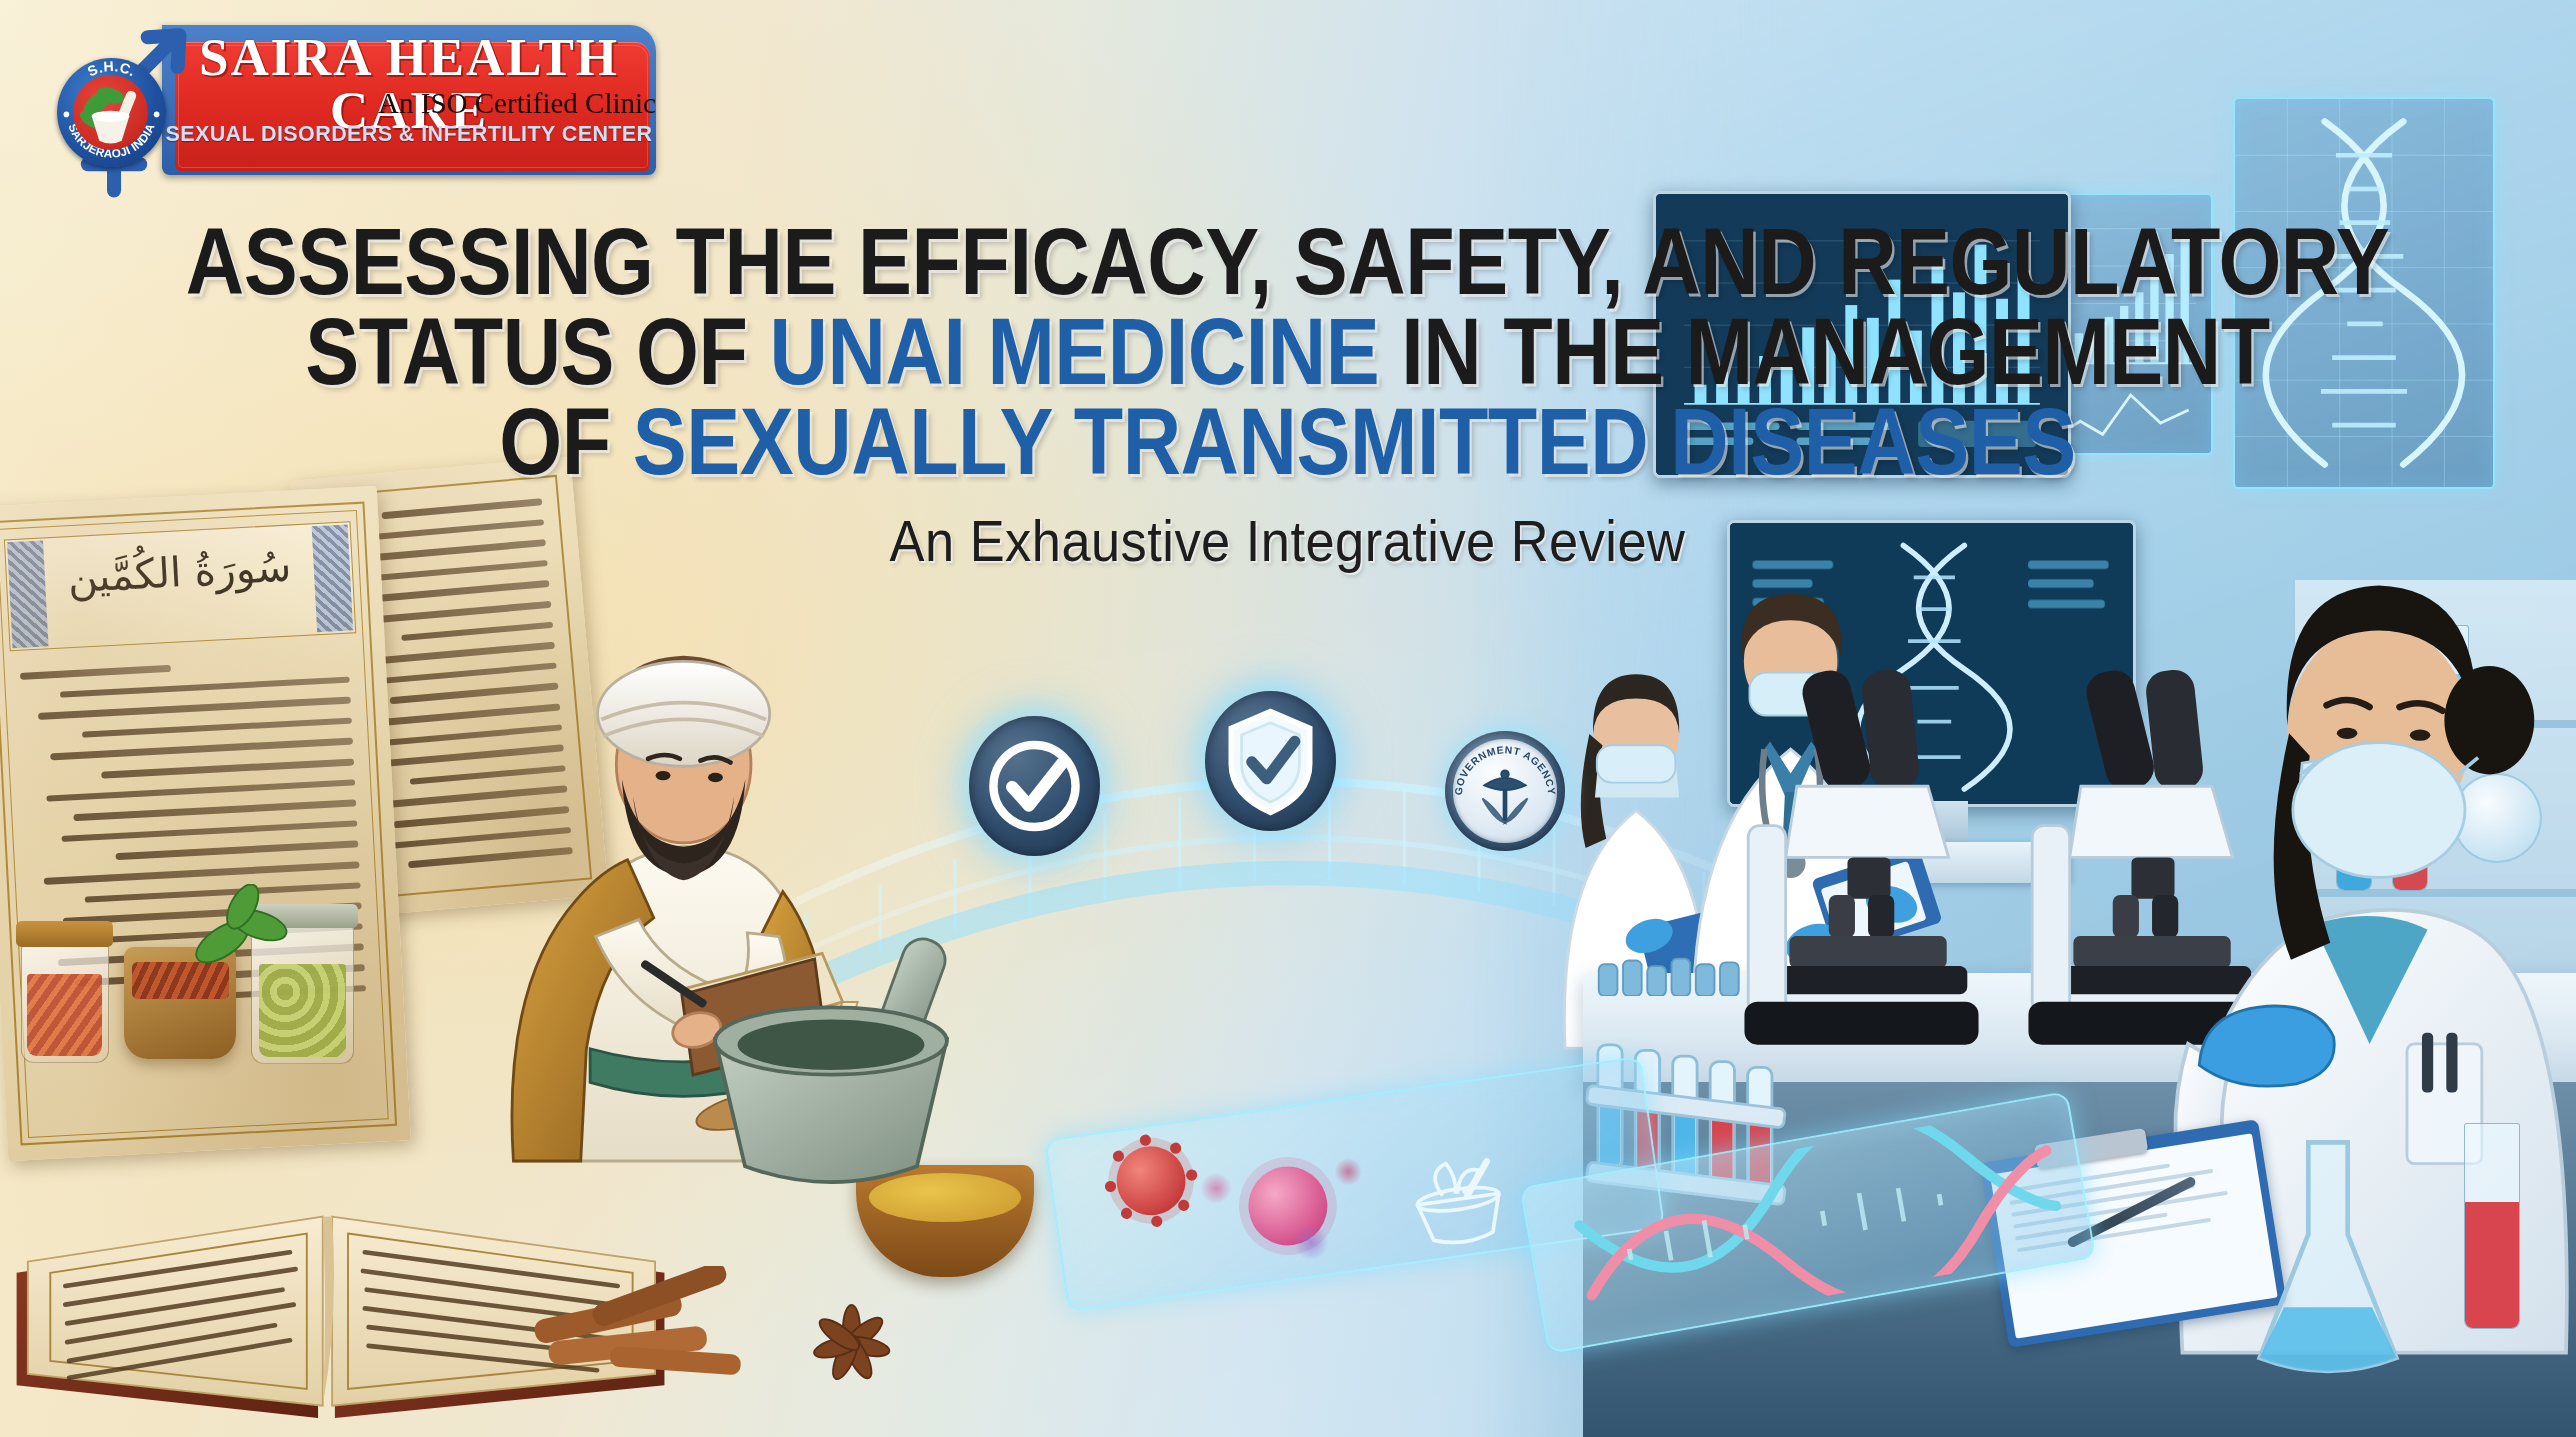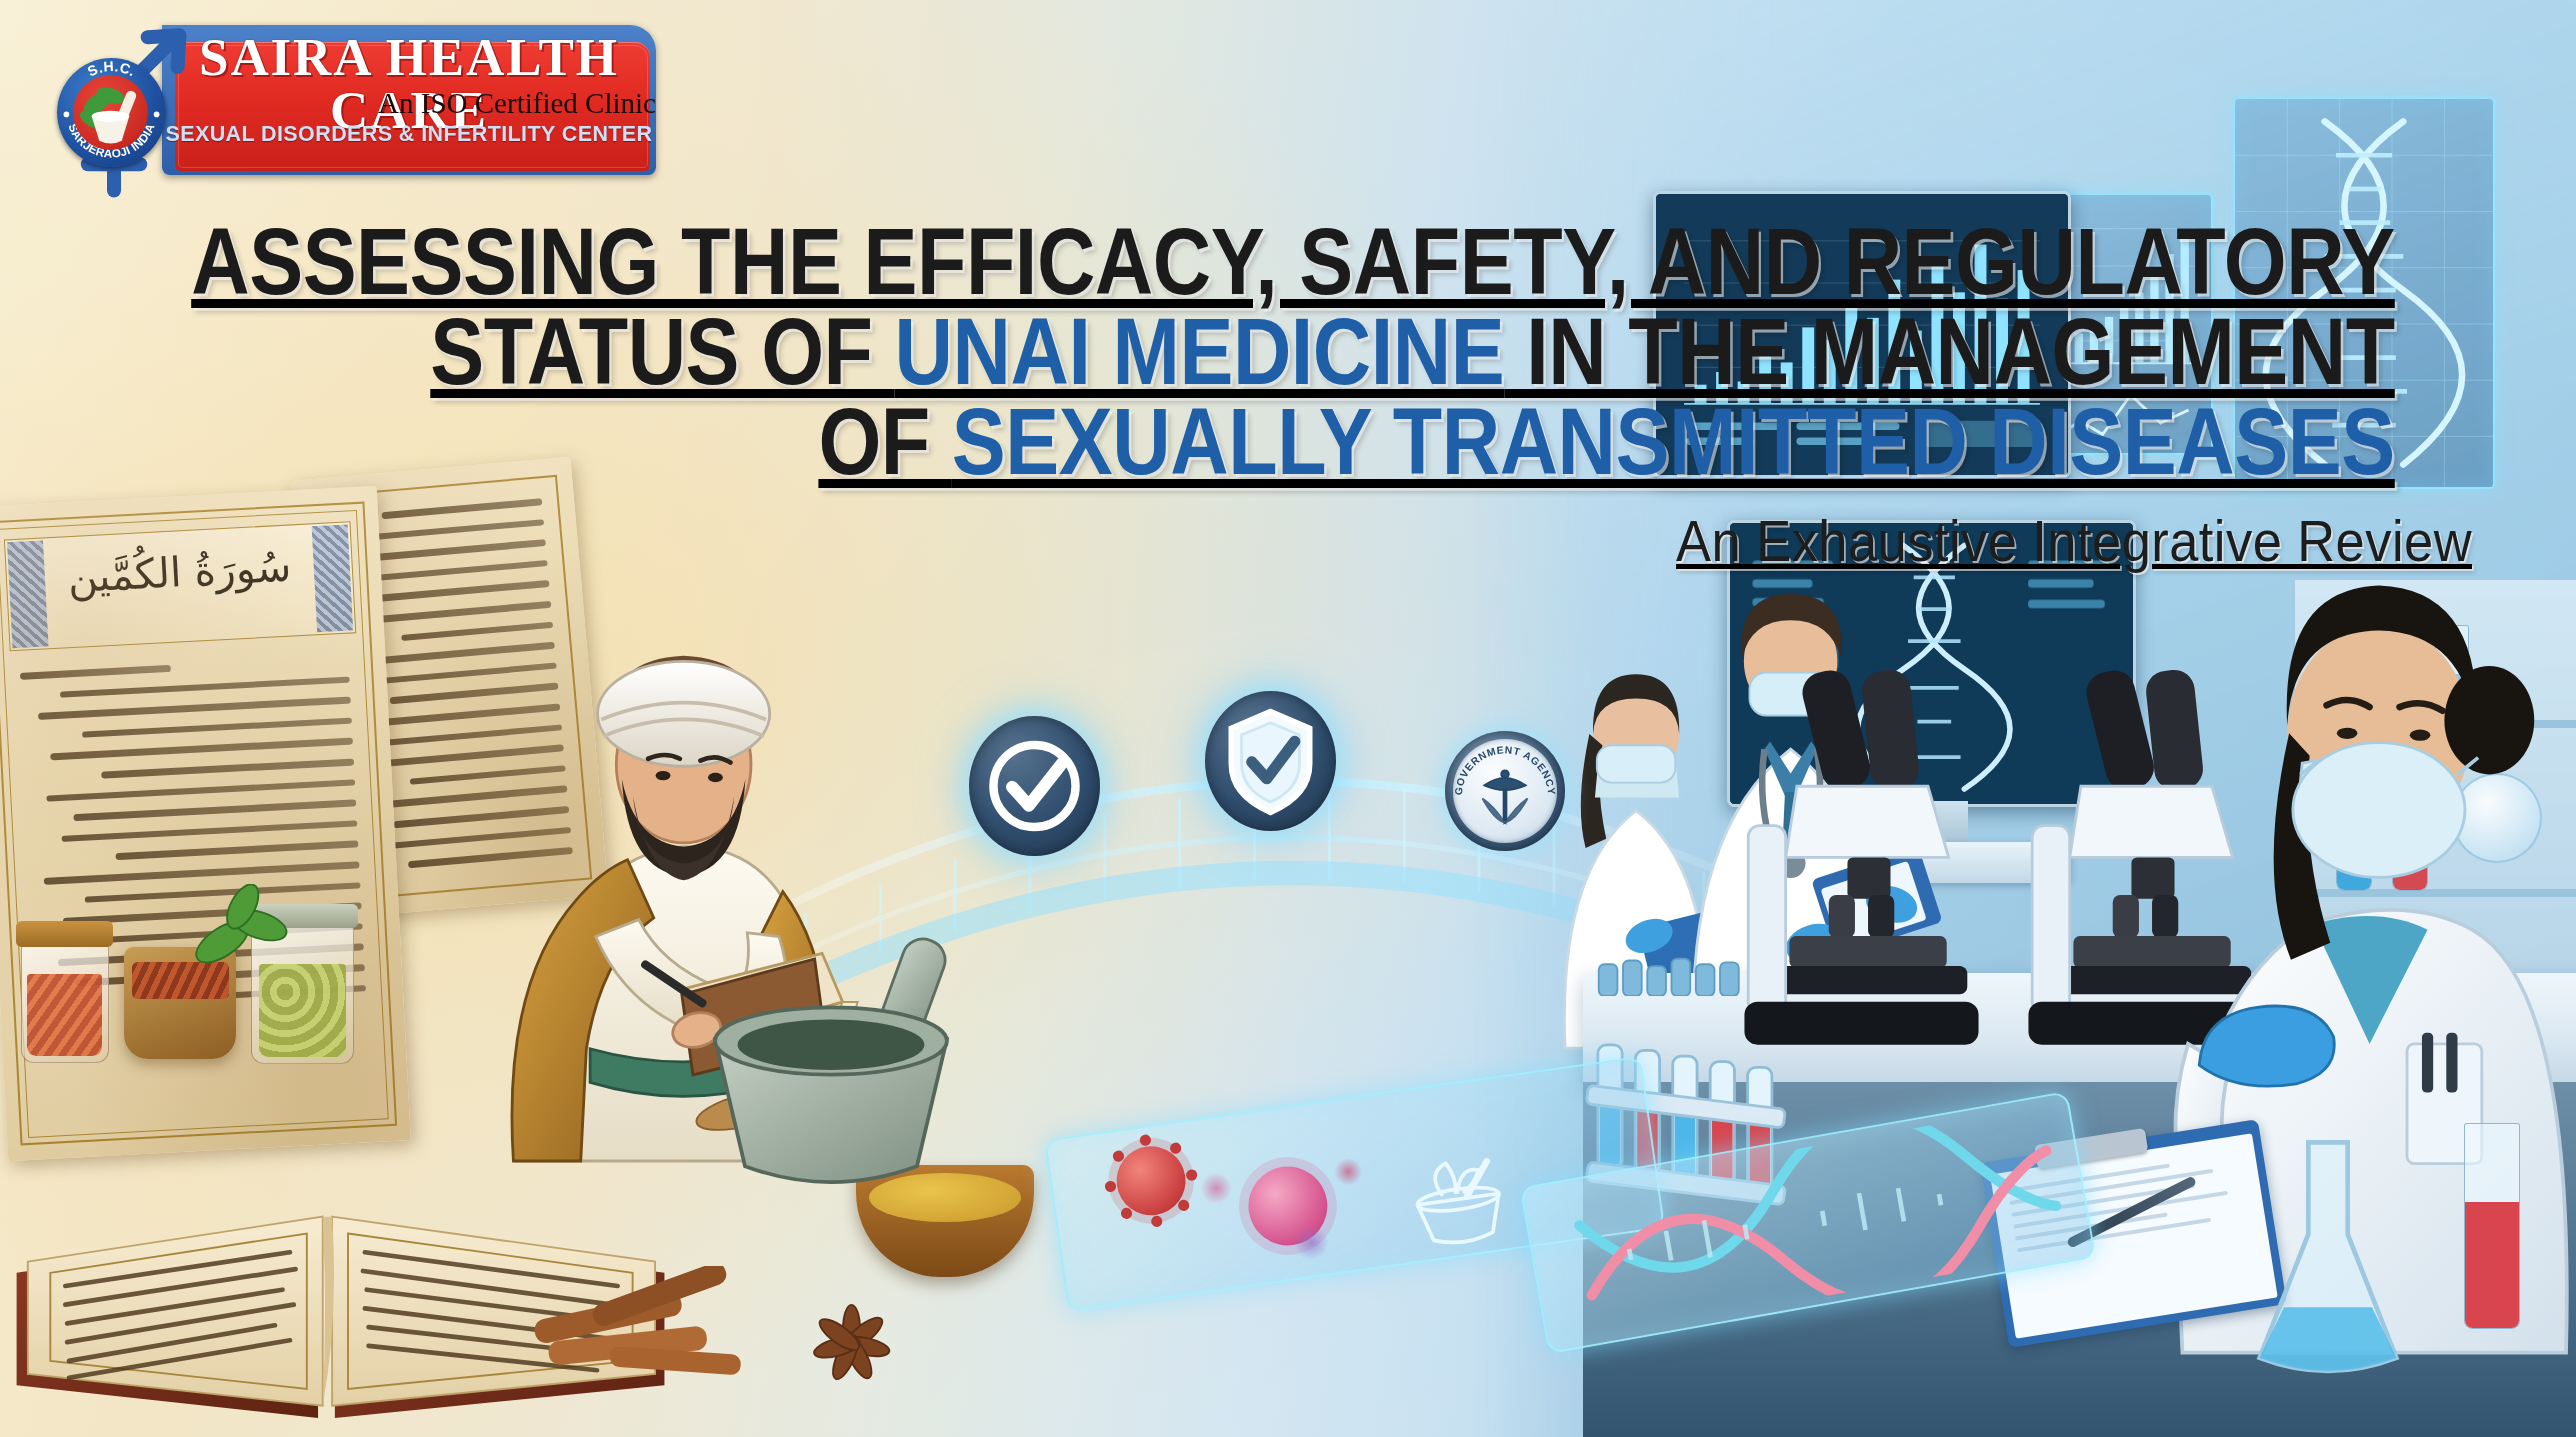--- a/index.html
+++ b/index.html
@@ -43,21 +43,21 @@
   .logo-title{position:absolute;left:0;right:0;top:5.6px;text-align:center;
      font-family:"Liberation Serif",serif;font-weight:bold;font-size:53px;color:#fff;
      letter-spacing:1.9px;text-shadow:1.9px 1.9px 0 rgba(120,10,8,.55),0 0 1.9px rgba(0,0,0,.35);line-height:1;}
   .logo-sub1{position:absolute;left:0;right:0;top:64px;text-align:right;
      font-family:"Liberation Serif",serif;font-size:29px;color:#1b0c0c;line-height:1;}
   .logo-sub2{position:absolute;left:0;right:0;top:99px;text-align:center;
      font-family:"Liberation Sans",sans-serif;font-weight:bold;font-size:21.5px;color:#cfe0f5;
      letter-spacing:0.4px;line-height:1;text-shadow:0 0.9px 0.9px rgba(90,8,6,.6);}
 
   
-  .headline{position:absolute;left:0;right:1px;top:217px;text-align:right;z-index:6;text-decoration:underline;}
+  .headline{position:absolute;left:0;right:1px;top:217px;text-align:center;z-index:6;}
   .hl-line{font-family:"Liberation Sans Narrow","Liberation Sans",sans-serif;
      font-weight:bold;font-size:94px;line-height:.96;letter-spacing:-0.5px;
      color:#1b1b1b;text-shadow:2.8px 2.8px 0 rgba(255,255,255,.55),4.7px 4.7px 5.6px rgba(0,0,0,.18);
      transform:scaleX(.86);transform-origin:center;white-space:nowrap;}
   .hl-line .blue{color:#1f5fa8;text-shadow:2.8px 2.8px 0 rgba(255,255,255,.55),4.7px 4.7px 5.6px rgba(0,0,0,.18);}
   .subtitle{margin-top:20.6px;font-family:"Liberation Sans Narrow","Liberation Sans",sans-serif;
      font-size:57px;color:#1d1d1d;letter-spacing:0.5px;transform:scaleX(.92);
      text-shadow:1.9px 1.9px 0 rgba(255,255,255,.6),2.8px 3.7px 4.7px rgba(0,0,0,.15);}
 
   

